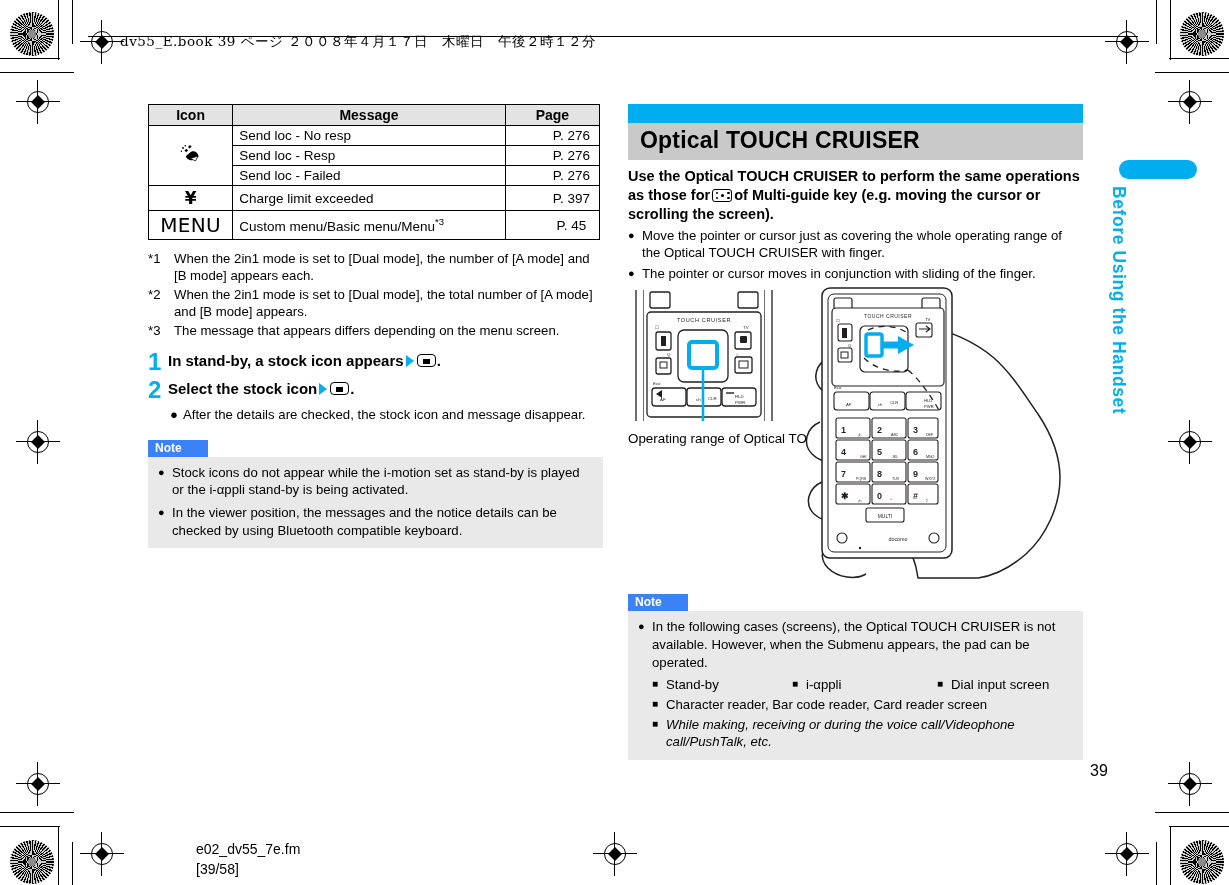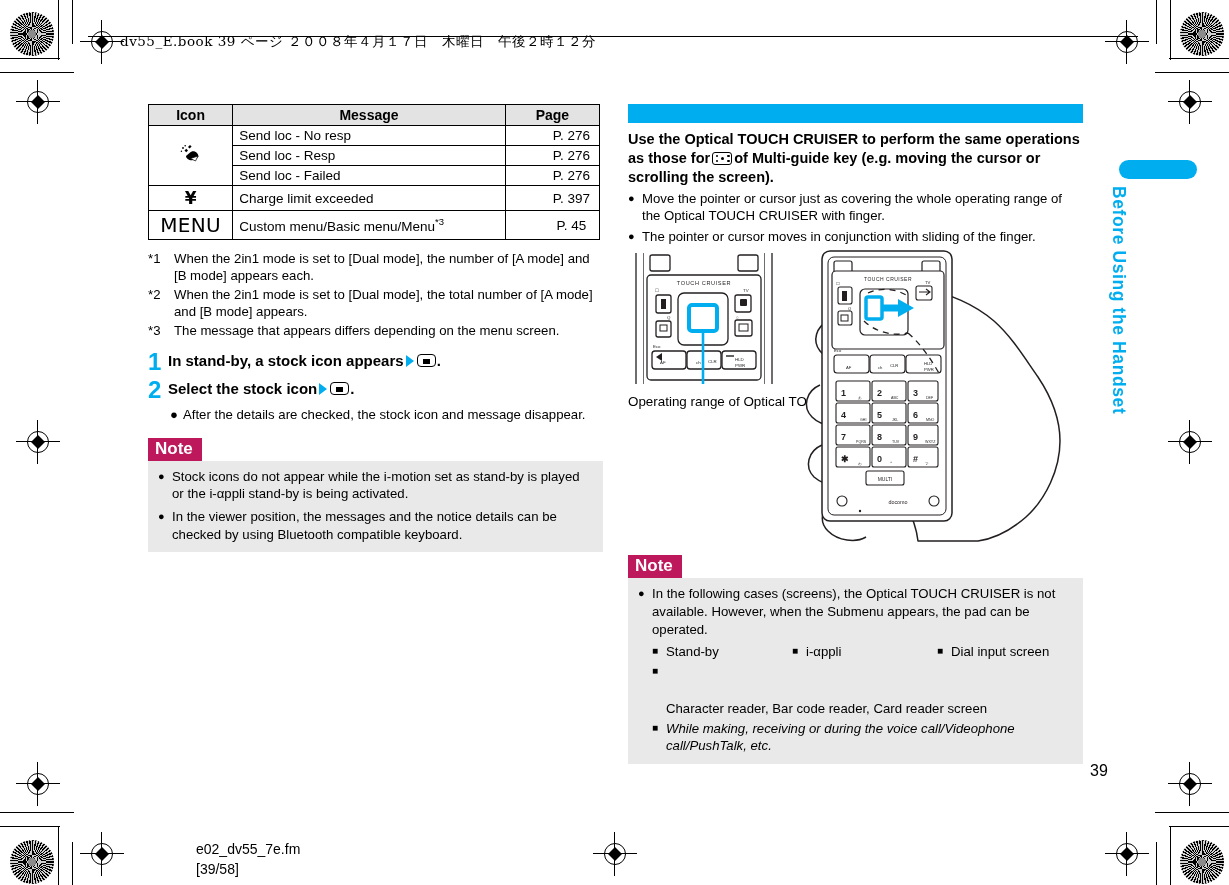--- a/index.html
+++ b/index.html
@@ -90,22 +90,22 @@
   }
   .keycap::after{
     content:""; position:absolute; left:5px; top:3.5px; width:7px; height:5px; background:#000;
   }
   .sub-bullet { margin:3px 0 0 22px; font-size:13.2px; line-height:1.32; display:flex; }
   .sub-bullet .b { flex:0 0 13px; }
 
   
   .note-wrap { margin-top:14px; }
   .note-tab {
-    display:inline-block; background:#be185d; color:#fff; font-weight:bold;
-    font-size:17px; padding:1px 9px 2px 7px;
+    display:inline-block; background:#3b82f6; color:#fff; font-weight:bold;
+    font-size:12px; padding:1px 26px 2px 7px;
   }
   .note-body {
     background:#e9e9e9; padding:7px 10px 9px 10px; font-size:13.2px; line-height:1.34;
   }
   .note-li { display:flex; margin-bottom:5px; }
   .note-li:last-child { margin-bottom:0; }
   .note-li .bullet { flex:0 0 14px; font-size:11px; line-height:1.5; }
   .note-li .txt { flex:1; }
   .sq-row { display:flex; margin-top:2px; padding-left:14px; }
   .sq-item { display:flex; }
@@ -346,20 +346,21 @@
         <span class="bullet">●</span>
         <span class="txt">In the viewer position, the messages and the notice details can be checked by using Bluetooth compatible keyboard.</span>
       </div>
     </div>
   </div>
 </div>
 
 <div class="col-right">
 
   <div class="sec-cyanbar"></div>
+  <div class="sec-title">Optical TOUCH CRUISER</div>
 
   <div class="lead"><span>Use the Optical TOUCH CRUISER to perform the same operations as those for</span><span class="mgkey"><i></i><i></i><i></i><i></i><i></i></span><span>of Multi-guide key (e.g. moving the cursor or scrolling the screen).</span></div>
 
   <div class="rbul">
     <span class="bullet">●</span>
     <span>Move the pointer or cursor just as covering the whole operating range of the Optical TOUCH CRUISER with finger.</span>
   </div>
   <div class="rbul">
     <span class="bullet">●</span>
     <span>The pointer or cursor moves in conjunction with sliding of the finger.</span>
@@ -551,21 +552,21 @@
           <span class="sq">■</span>
           <span>i-αppli</span>
         </div>
         <div class="sq-item">
           <span class="sq">■</span>
           <span>Dial input screen</span>
         </div>
       </div>
       <div class="sq-row">
         <span class="sq" style="flex:0 0 14px;font-size:10px;line-height:1.6;">■</span>
-        <span style="flex:1;margin-top:37px;">Character reader, Bar code reader, Card reader screen</span>
+        <span style="flex:1;">Character reader, Bar code reader, Card reader screen</span>
       </div>
       <div class="sq-row">
         <span class="sq" style="flex:0 0 14px;font-size:10px;line-height:1.6;">■</span>
         <span style="flex:1;font-style:italic;">While making, receiving or during the voice call/Videophone call/PushTalk, etc.</span>
       </div>
     </div>
   </div>
 </div>
 
 <div class="side-tab"></div>

